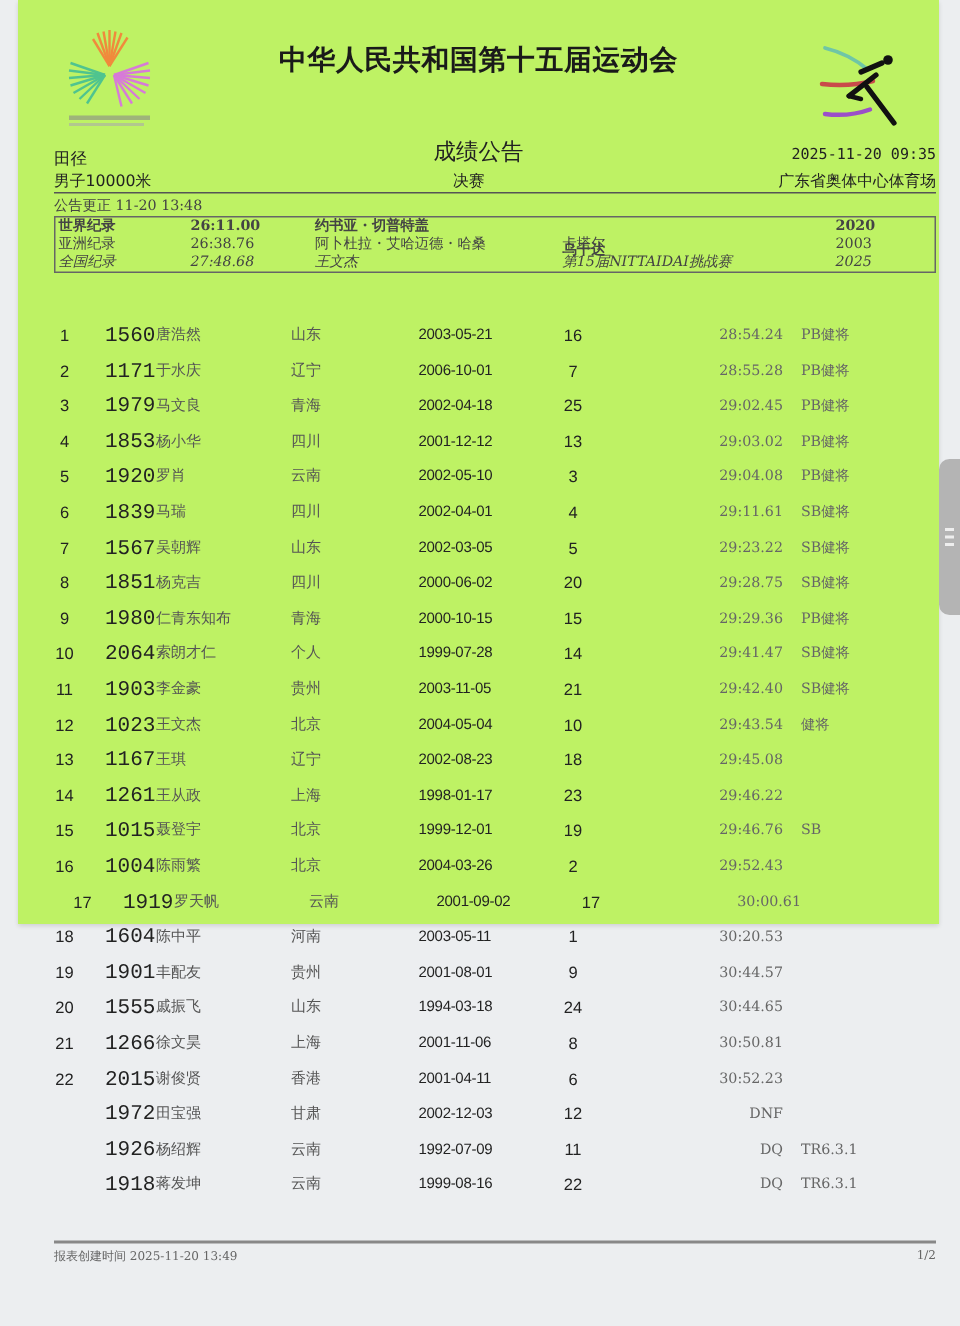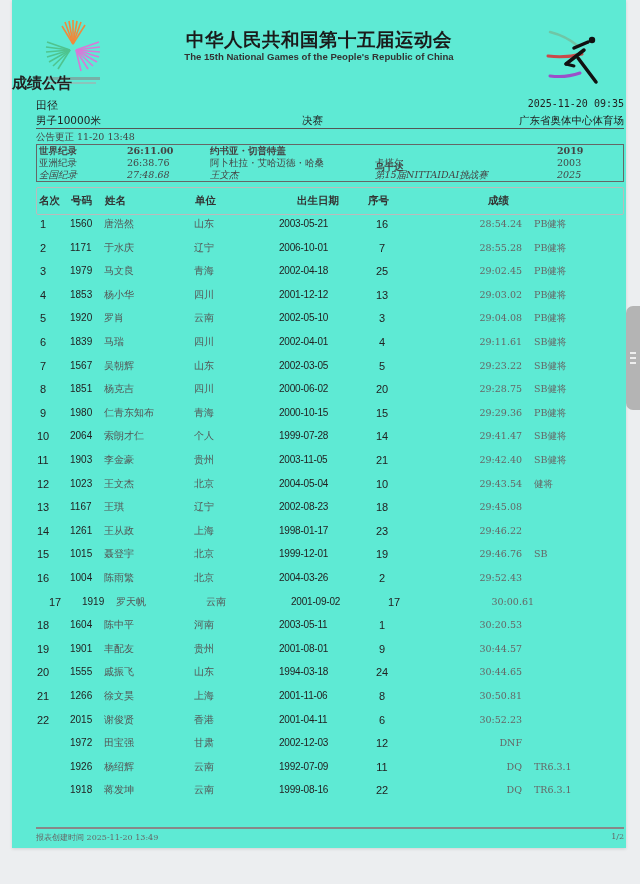--- a/index.html
+++ b/index.html
@@ -4,40 +4,40 @@
 <style>
   html, body { margin: 0; padding: 0; }
   body {
     width: 640px; height: 884px; overflow: hidden;
     background: #eceef0;
     font-family: "DejaVu Serif", "Liberation Serif", serif;
     color: #222;
     position: relative;
   }
   .page {
-    position: absolute; left: 12px; top: 0; width: 614px; height: 848px;
-    background: #5eead4;
+    position: absolute; left: 12px; top: 0; width: 614px; height: 616px;
+    background: #bef264;
     box-shadow: 0 1px 3px rgba(0,0,0,0.12);
   }
   .abs { position: absolute; }
   .logo-left { left: 28px; top: 18px; width: 66px; height: 72px; }
   .logo-right { left: 532px; top: 24px; width: 60px; height: 64px; }
   .title-cn {
     left: 0; width: 614px; top: 27px; text-align: center;
     font-family: "DejaVu Sans", sans-serif; font-weight: bold;
     font-size: 18.5px; color: #1a1a1a; letter-spacing: 0.5px;
   }
   .title-en {
     left: 0; width: 614px; top: 51px; text-align: center;
     font-family: "Liberation Sans", sans-serif; font-weight: bold;
     font-size: 9.6px; color: #333;
   }
   .title-doc {
-    left: 0; width: 614px; top: 74px; text-align: left;
-    font-family: "DejaVu Sans", sans-serif; font-weight: bold;
+    left: 0; width: 614px; top: 92px; text-align: center;
+    font-family: "DejaVu Sans", sans-serif; font-weight: normal;
     font-size: 15px; color: #222;
   }
   .meta { font-size: 11px; color: #222; }
   .line-under {
     left: 24px; width: 588px; top: 128px; height: 0;
     border-top: 1.5px solid #555;
   }
   .notice { left: 24px; top: 131px; font-size: 9.5px; color: #444; }
   .records {
     left: 24px; top: 144px; width: 586px; height: 36px;
@@ -48,21 +48,21 @@
   .rec-row span { position: absolute; white-space: nowrap; }
   .thead {
     left: 24px; top: 187px; width: 586px; height: 26px;
     border: 1px solid #bbb; border-radius: 2px;
     font-family: "DejaVu Sans", sans-serif; font-weight: bold; font-size: 10.5px; color: #333;
   }
   .thead span { position: absolute; top: 6px; white-space: nowrap; }
   .row { position: absolute; left: 12px; width: 614px; height: 20px; line-height: 20px; }
   .row span { position: absolute; white-space: nowrap; }
   .c-rank { left: 20px; width: 22px; text-align: center; font-family: "Liberation Sans", sans-serif; font-size: 11px; color: #222; }
-  .c-bib { left: 58px; font-family: Liberation Sans, sans-serif; font-size: 10px; color: #222; }
+  .c-bib { left: 58px; font-family: Liberation Mono, monospace; font-size: 14px; color: #222; }
   .c-name { left: 92px; font-size: 10px; color: #555; }
   .c-unit { left: 182px; font-size: 10px; color: #555; }
   .c-dob { left: 267px; font-family: "Liberation Sans", sans-serif; font-size: 10px; color: #222; letter-spacing: -0.2px; }
   .c-seq { left: 360px; width: 20px; text-align: center; font-family: "Liberation Sans", sans-serif; font-size: 11px; color: #222; }
   .c-res { left: 440px; width: 70px; text-align: right; font-size: 9.5px; color: #666; }
   .c-rem { left: 522px; font-size: 9.5px; color: #666; }
   .footer-line { left: 24px; width: 588px; top: 827px; border-top: 2px solid #888; }
   .footer-left { left: 24px; top: 832px; font-size: 8px; color: #666; }
   .footer-right { left: 560px; width: 52px; top: 832px; font-size: 8px; color: #666; text-align: right; }
   .scroll-handle {
@@ -122,66 +122,56 @@
       <path d="M6 52 Q22 54 36 49" stroke="#9b4fc9" stroke-width="3" fill="none" stroke-linecap="round"></path>
       <circle cx="48" cy="16" r="3.2" fill="#111"></circle>
       <path d="M30 24 L44 18" stroke="#111" stroke-width="3.5" stroke-linecap="round"></path>
       <path d="M40 26 L22 40" stroke="#111" stroke-width="3.5" stroke-linecap="round"></path>
       <path d="M34 34 L52 58" stroke="#111" stroke-width="3.5" stroke-linecap="round"></path>
       <path d="M22 40 L30 42" stroke="#111" stroke-width="3" stroke-linecap="round"></path>
     </svg>
   </div>
 
   <div class="abs title-cn">中华人民共和国第十五届运动会</div>
-  <div class="abs title-en">The 15th National Games of the People's Republic of China</div>
   <div class="abs title-doc">成绩公告</div>
 
   <div class="abs meta" style="left:24px; top:98px; font-family:'DejaVu Sans',sans-serif;">田径</div>
   <div class="abs meta" style="left:480px; top:98px; width:132px; text-align:right; font-family:'DejaVu Sans Mono',monospace; font-size:10px;">2025-11-20 09:35</div>
 
   <div class="abs meta" style="left:24px; top:114px; font-family:'DejaVu Sans',sans-serif; font-size:10.5px;">男子10000米</div>
   <div class="abs meta" style="left:290px; top:114px; font-family:'DejaVu Sans',sans-serif; font-size:10.5px;">决赛</div>
   <div class="abs meta" style="left:470px; top:114px; width:142px; text-align:right; font-family:'DejaVu Sans',sans-serif; font-size:10.5px;">广东省奥体中心体育场</div>
 
   <div class="abs line-under"></div>
   <div class="abs notice">公告更正 11-20 13:48</div>
 
   <div class="abs records">
     <div class="rec-row" style="top:0px;font-weight:bold;">
       <span style="left:2px;">世界纪录</span>
       <span style="left:90px;">26:11.00</span>
       <span style="left:173px;">约书亚・切普特盖</span>
       <span style="left:338px;margin-top:16px;">乌干达</span>
-      <span style="left:520px;">2019</span>
+      <span style="left:520px;">2020</span>
     </div>
     <div class="rec-row" style="top:12px;">
       <span style="left:2px;">亚洲纪录</span>
       <span style="left:90px;">26:38.76</span>
       <span style="left:173px;">阿卜杜拉・艾哈迈德・哈桑</span>
       <span style="left:338px;">卡塔尔</span>
       <span style="left:520px;">2003</span>
     </div>
     <div class="rec-row" style="top:24px;font-style:italic;">
       <span style="left:2px;">全国纪录</span>
       <span style="left:90px;">27:48.68</span>
       <span style="left:173px;">王文杰</span>
       <span style="left:338px;">第15届NITTAIDAI挑战赛</span>
       <span style="left:520px;">2025</span>
     </div>
   </div>
 
-  <div class="abs thead">
-    <span style="left:2px;">名次</span>
-    <span style="left:34px;">号码</span>
-    <span style="left:68px;">姓名</span>
-    <span style="left:158px;">单位</span>
-    <span style="left:260px;">出生日期</span>
-    <span style="left:331px;">序号</span>
-    <span style="left:451px;">成绩</span>
-  </div>
 
   <div id="rows">
       <div class="row" style="top: 214px; left: 0px;">
         <span class="c-rank">1</span>
         <span class="c-bib">1560</span>
         <span class="c-name">唐浩然</span>
         <span class="c-unit">山东</span>
         <span class="c-dob">2003-05-21</span>
         <span class="c-seq">16</span>
         <span class="c-res">28:54.24</span>

